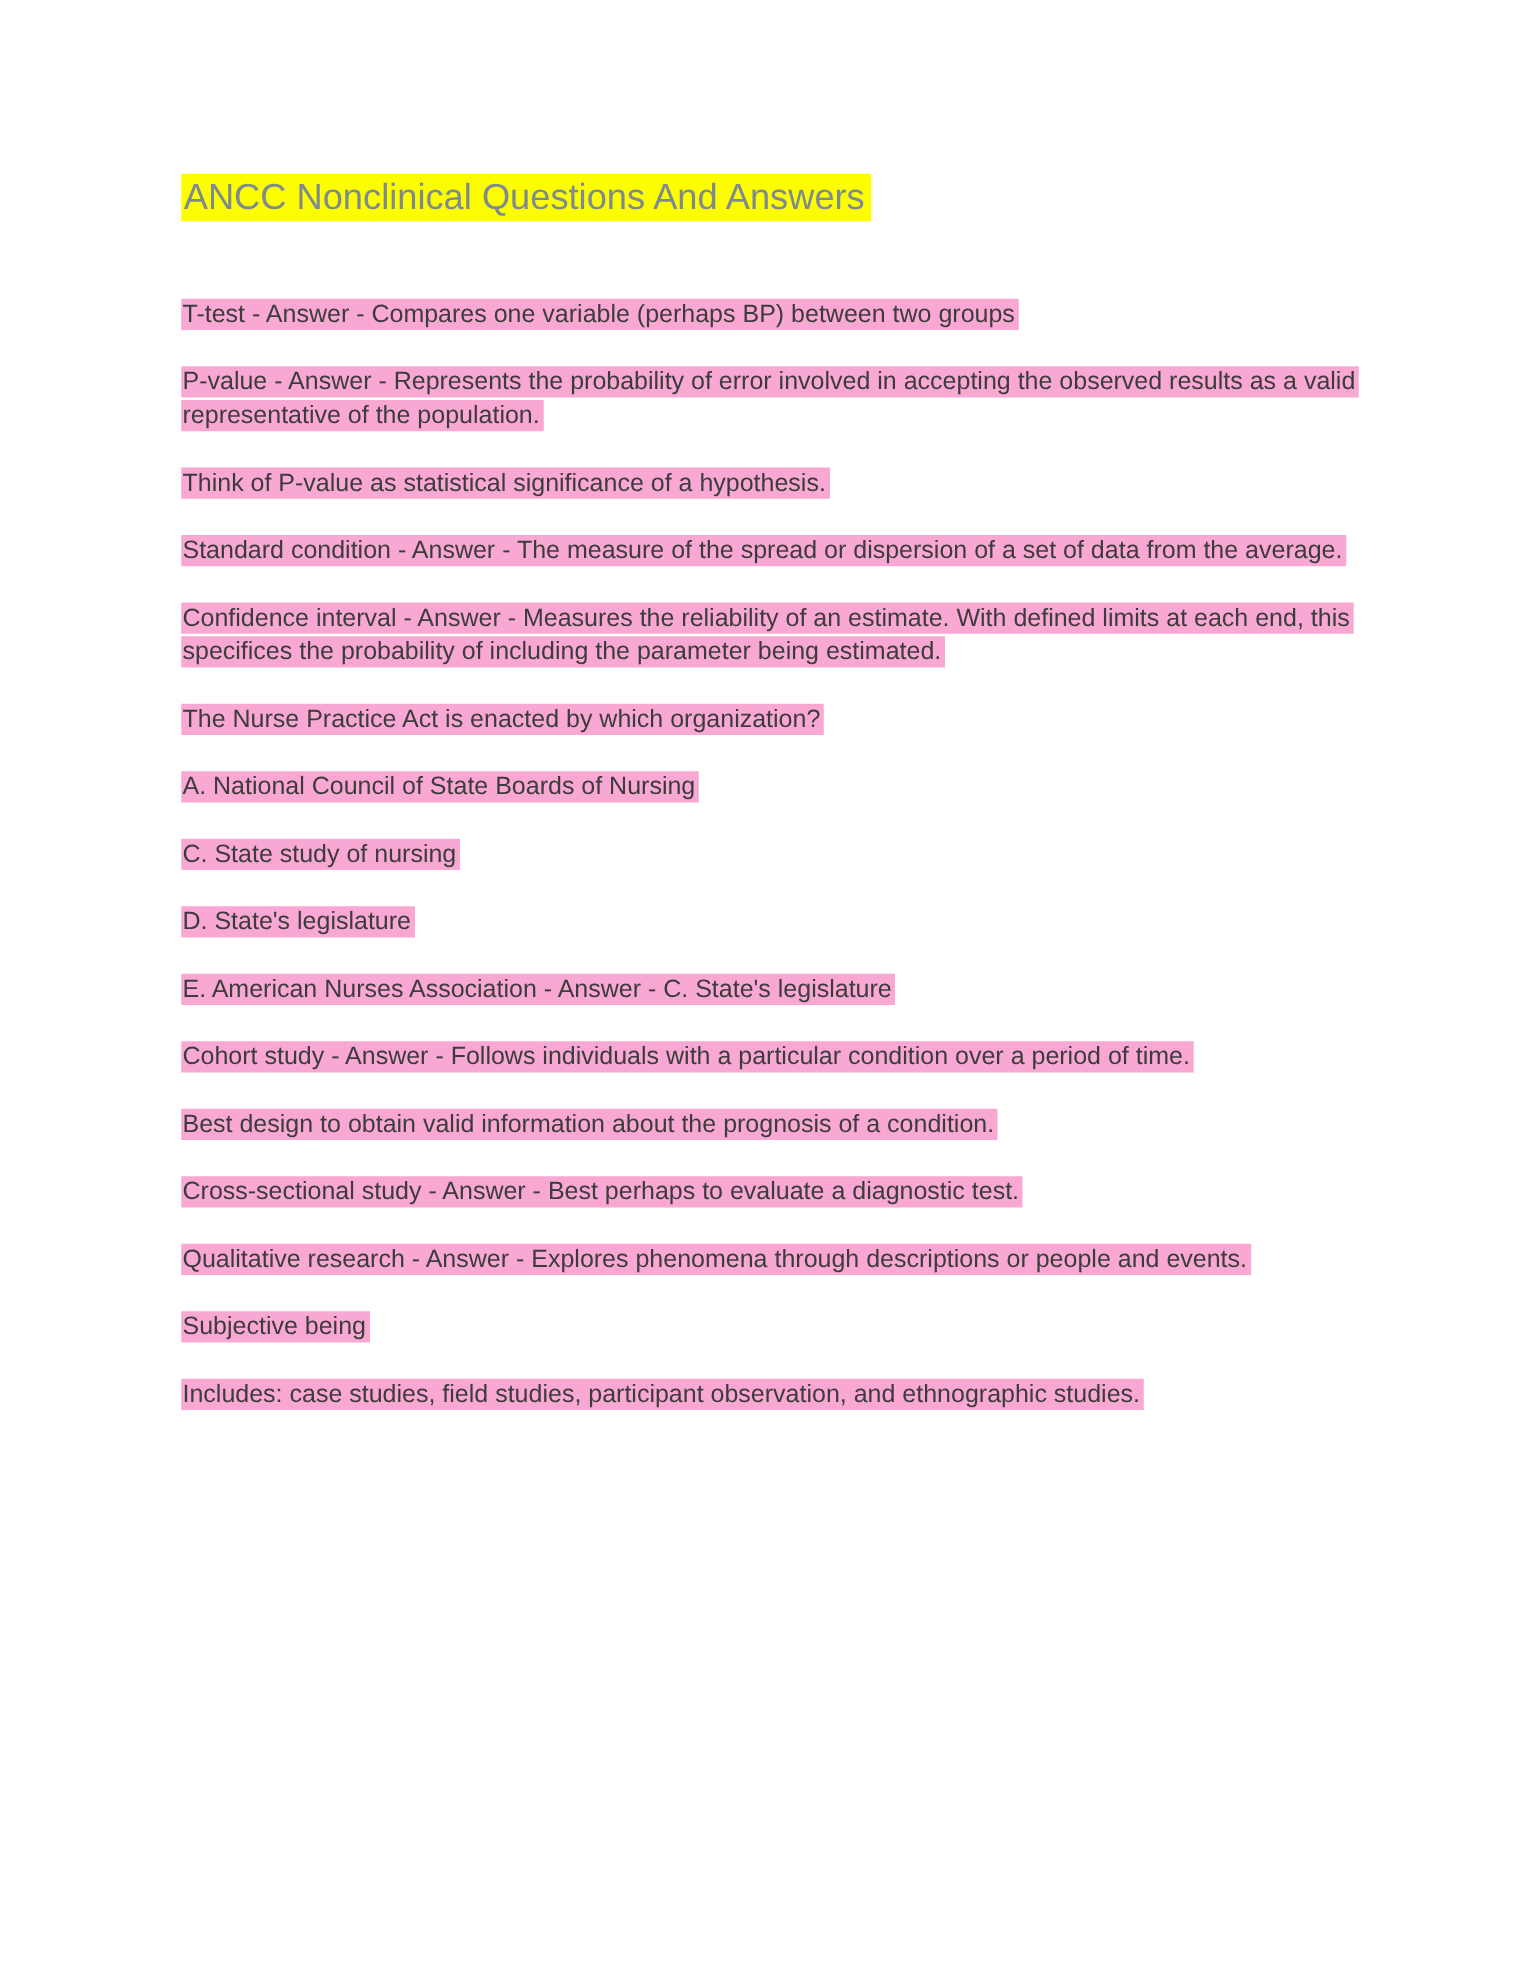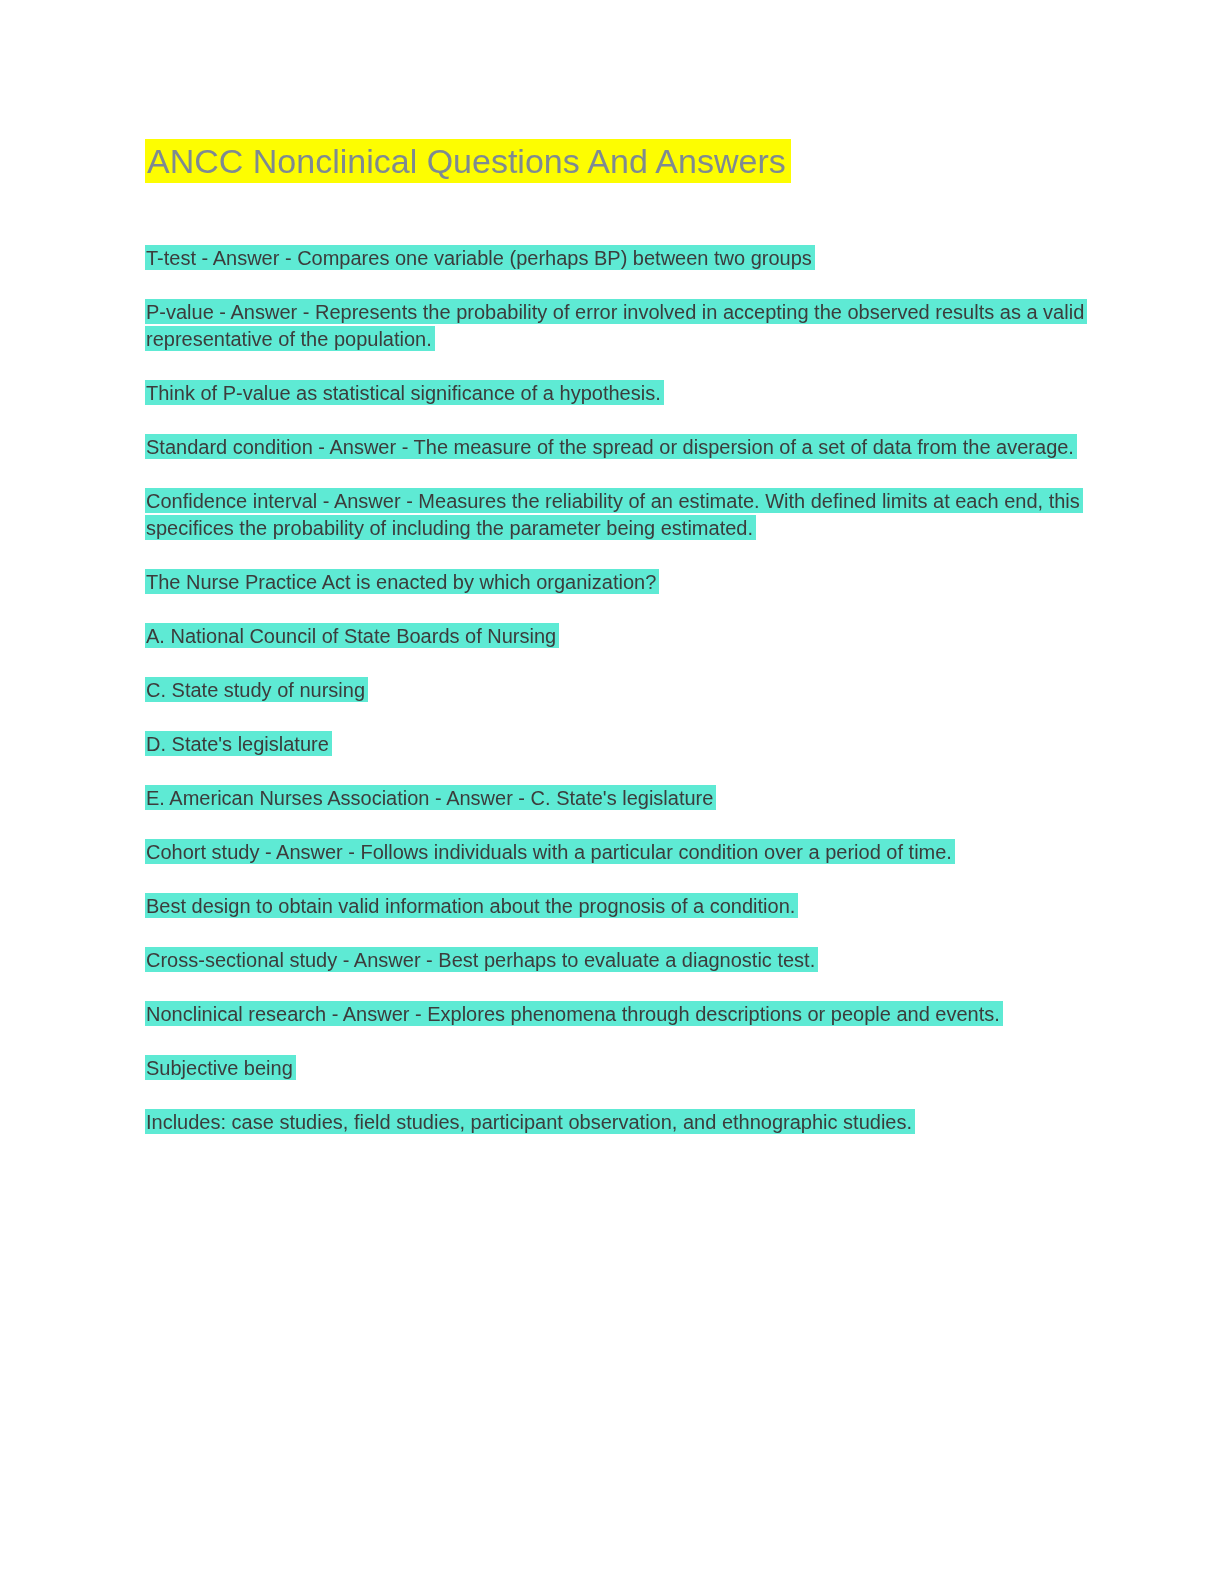--- a/index.html
+++ b/index.html
@@ -16,39 +16,39 @@
     overflow: hidden;
   }
   .content {
     position: absolute;
     left: 145px;
     top: 140px;
     width: 945px;
   }
   .doc-title {
     margin: 0 0 62px 0;
-    font-size: 34px;
+    font-size: 29px;
     font-weight: 400;
     line-height: 1.25;
   }
   .doc-title .hl-yellow {
     background: #fdfd01;
     color: #7e8a92;
     padding: 3px 5px 3px 2px;
     -webkit-box-decoration-break: clone;
     box-decoration-break: clone;
   }
   .para {
     margin: 0 0 27px 0;
     font-size: 20px;
     line-height: 27px;
     color: #3c3c3c;
   }
   .para .hl-gray {
-    background: #5eead4;
+    background: #f9a8d4;
     color: #3c3c3c;
     padding: 1.5px 3px 1.5px 1px;
     -webkit-box-decoration-break: clone;
     box-decoration-break: clone;
     margin-top: 48px;
   }
 </style>
 </head>
 <body>
 
@@ -63,18 +63,18 @@
     <p class="para"><span class="hl-gray">Standard condition - Answer - The measure of the spread or dispersion of a set of data from the average.</span></p>
     <p class="para"><span class="hl-gray">Confidence interval - Answer - Measures the reliability of an estimate. With defined limits at each end, this specifices the probability of including the parameter being estimated.</span></p>
     <p class="para"><span class="hl-gray">The Nurse Practice Act is enacted by which organization?</span></p>
     <p class="para"><span class="hl-gray">A. National Council of State Boards of Nursing</span></p>
     <p class="para"><span class="hl-gray">C. State study of nursing</span></p>
     <p class="para"><span class="hl-gray">D. State's legislature</span></p>
     <p class="para"><span class="hl-gray">E. American Nurses Association - Answer - C. State's legislature</span></p>
     <p class="para"><span class="hl-gray">Cohort study - Answer - Follows individuals with a particular condition over a period of time.</span></p>
     <p class="para"><span class="hl-gray">Best design to obtain valid information about the prognosis of a condition.</span></p>
     <p class="para"><span class="hl-gray">Cross-sectional study - Answer - Best perhaps to evaluate a diagnostic test.</span></p>
-    <p class="para"><span class="hl-gray">Nonclinical research - Answer - Explores phenomena through descriptions or people and events.</span></p>
+    <p class="para"><span class="hl-gray">Qualitative research - Answer - Explores phenomena through descriptions or people and events.</span></p>
     <p class="para"><span class="hl-gray">Subjective being</span></p>
     <p class="para"><span class="hl-gray">Includes: case studies, field studies, participant observation, and ethnographic studies.</span></p>
 
   </div>
 </div>
 
 </body></html>

